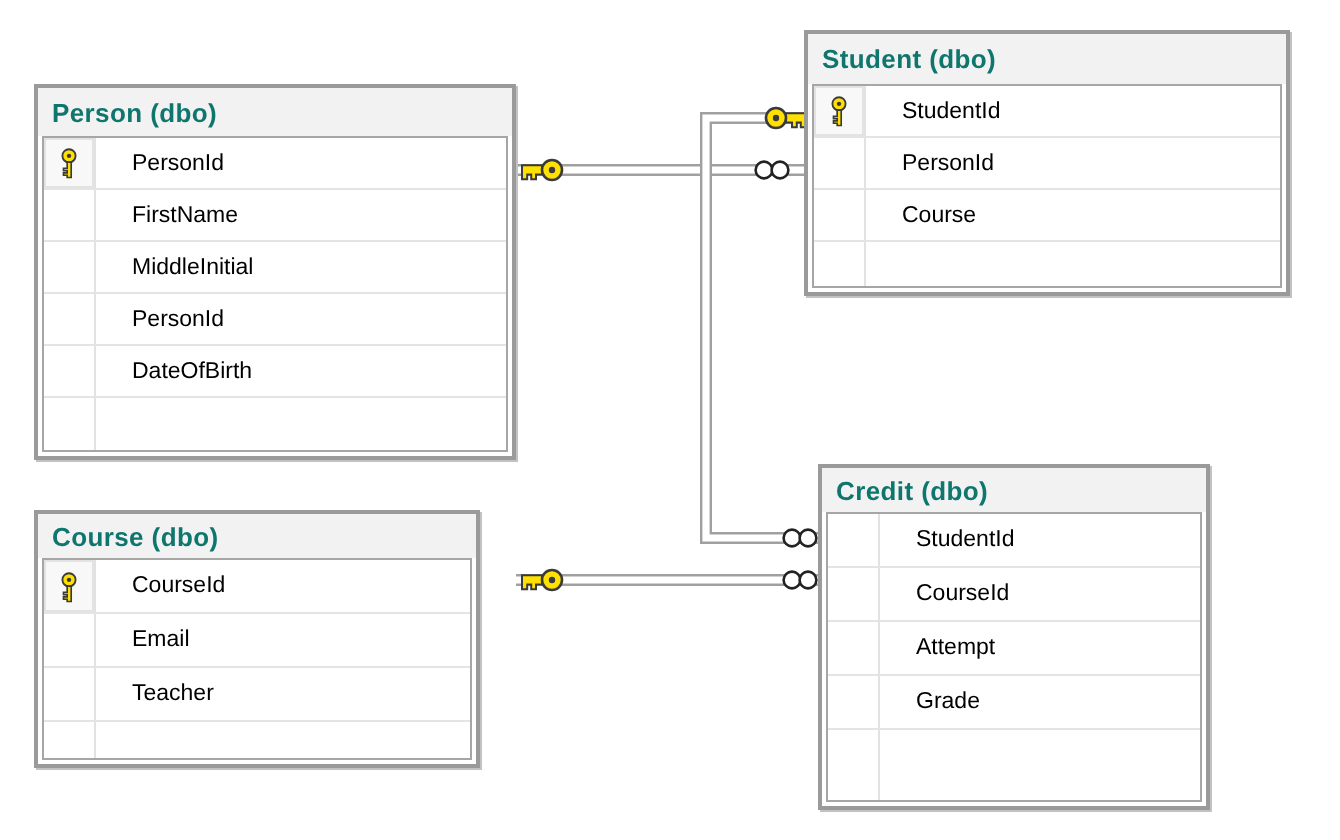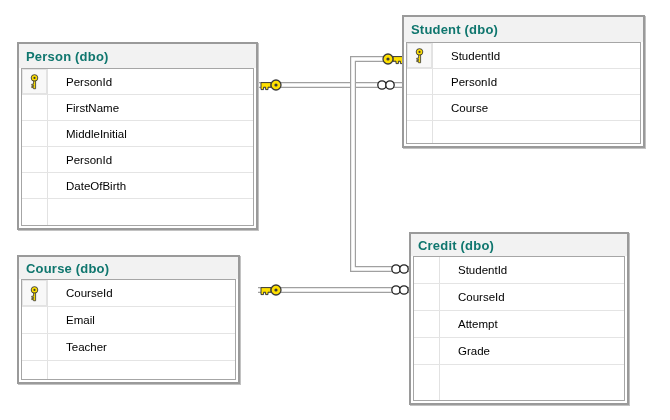--- a/index.html
+++ b/index.html
@@ -165,21 +165,21 @@
         <div class="cell-label">Email</div>
       </div>
       <div class="t-row">
         <div class="cell-icon"></div>
         <div class="cell-label">Teacher</div>
       </div>
       <div class="t-row filler"></div>
     </div>
   </div>
 
-  <div class="table-card rh26" style="left:409px;top:232px;width:220px;height:173px">
+  <div class="table-card rh26" style="left:409px;top:232px;width:196px;height:173px">
     <div class="table-title" style="height:22px">Credit (dbo)</div>
     <div class="table-grid">
       <div class="icon-col-divider"></div>
       <div class="t-row">
         <div class="cell-icon"></div>
         <div class="cell-label">StudentId</div>
       </div>
       <div class="t-row">
         <div class="cell-icon"></div>
         <div class="cell-label">CourseId</div>

